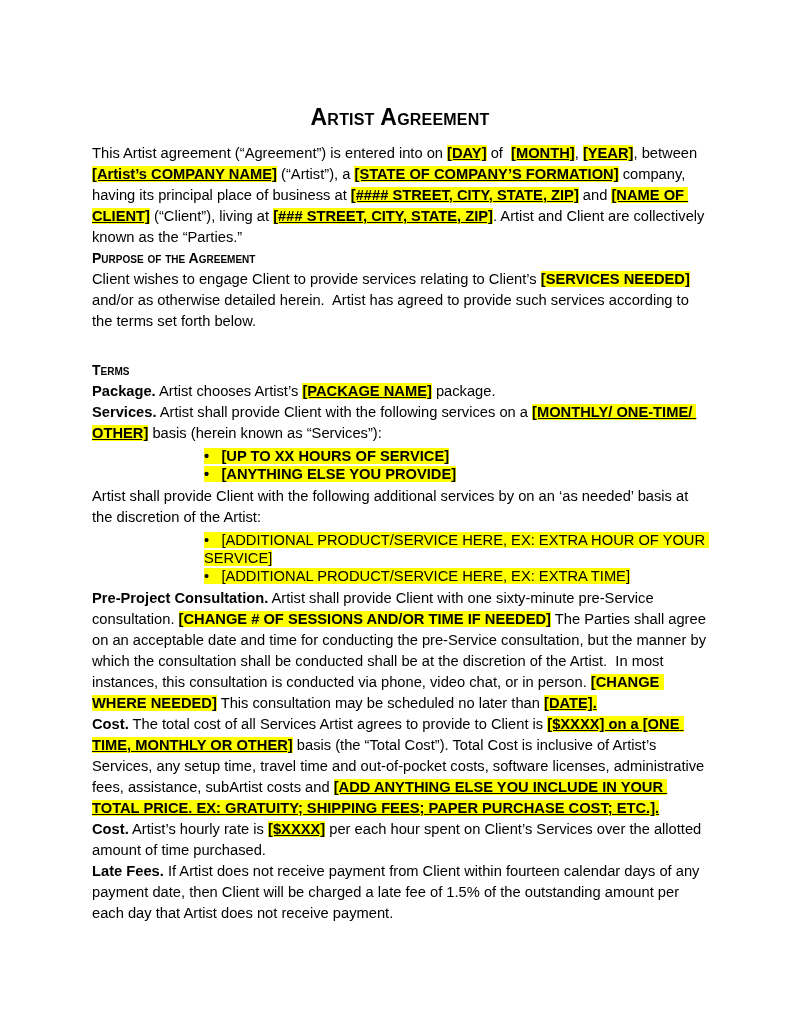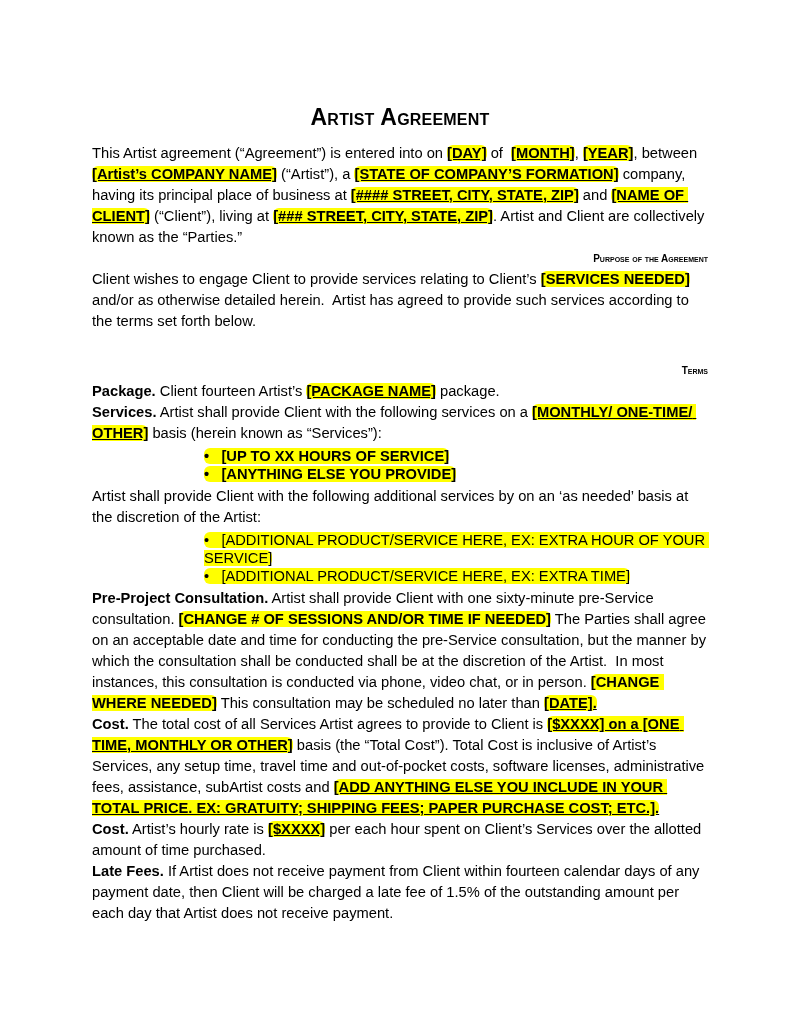--- a/index.html
+++ b/index.html
@@ -24,40 +24,40 @@
     margin: 14px 0 12px 0;
     text-align: center;
     font-size: 23px;
     line-height: 27px;
     font-weight: 700;
     font-variant: small-caps;
     letter-spacing: 0.2px;
   }
   .section-heading {
     margin: 0;
-    text-align: right;
-    font-size: 10px;
+    text-align: left;
+    font-size: 14px;
     line-height: 21px;
     font-weight: 700;
     font-variant: small-caps;
   }
   .section-heading.terms-gap {
     margin-top: 28px;
   }
   p.doc-p {
     margin: 0;
     white-space: pre-wrap;
   }
   .mb-blank   { margin-bottom: 15px; }
   .mb-small   { margin-bottom: 2px;  }
   .mt-blank   { margin-top: 16px; }
   .mt-blank-lg{ margin-top: 18px; }
   .seg-b { font-weight: 700; }
   .seg-u { text-decoration: underline; }
-  .seg-h { background: var(--hl, #ffff00); border-radius: 6px; }
+  .seg-h { background: var(--hl, #ffff00); }
   .bullet-list {
     margin: 3px 0;
     padding-left: 78px;
   }
   .bullet-row {
     line-height: 18px;
     white-space: pre-wrap;
     padding-left: 34px;
   }
 </style>
@@ -69,21 +69,21 @@
   <h1 class="doc-title">Artist Agreement</h1>
 
   <p class="doc-p mb-small"><span>This Artist agreement (“Agreement”) is entered into on </span><span class="seg-h seg-b seg-u">[DAY]</span><span> of  </span><span class="seg-h seg-b seg-u">[MONTH]</span><span>, </span><span class="seg-h seg-b seg-u">[YEAR]</span><span>, between </span><span class="seg-h seg-b seg-u">[Artist’s COMPANY NAME]</span><span> (“Artist”), a </span><span class="seg-h seg-b seg-u">[STATE OF COMPANY’S FORMATION]</span><span> company, having its principal place of business at </span><span class="seg-h seg-b seg-u">[#### STREET, CITY, STATE, ZIP]</span><span> and </span><span class="seg-h seg-b seg-u">[NAME OF CLIENT]</span><span> (“Client”), living at </span><span class="seg-h seg-b seg-u">[### STREET, CITY, STATE, ZIP]</span><span>. Artist and Client are collectively known as the “Parties.”</span></p>
 
   <h2 class="section-heading">Purpose of the Agreement</h2>
 
   <p class="doc-p"><span>Client wishes to engage Client to provide services relating to Client’s </span><span class="seg-h seg-b">[SERVICES NEEDED]</span><span> and/or as otherwise detailed herein.  Artist has agreed to provide such services according to the terms set forth below.</span></p>
 
   <h2 class="section-heading terms-gap">Terms</h2>
 
-  <p class="doc-p mb-blank"><span class="seg-b">Package.</span><span> Client fourteen Artist’s </span><span class="seg-h seg-b seg-u">[PACKAGE NAME]</span><span> package.</span></p>
+  <p class="doc-p mb-blank"><span class="seg-b">Package.</span><span> Artist chooses Artist’s </span><span class="seg-h seg-b seg-u">[PACKAGE NAME]</span><span> package.</span></p>
 
   <p class="doc-p"><span class="seg-b">Services.</span><span> Artist shall provide Client with the following services on a </span><span class="seg-h seg-b seg-u">[MONTHLY/ ONE-TIME/ OTHER]</span><span> basis (herein known as “Services”):</span></p>
 
   <div class="bullet-list">
       <div class="bullet-row"><span class="seg-h seg-b">•&nbsp;&nbsp; [UP TO XX HOURS OF SERVICE]</span></div>
       <div class="bullet-row"><span class="seg-h seg-b">•&nbsp;&nbsp; [ANYTHING ELSE YOU PROVIDE]</span></div>
     </div>
 
   <p class="doc-p"><span>Artist shall provide Client with the following additional services by on an ‘as needed’ basis at the discretion of the Artist:</span></p>
 

